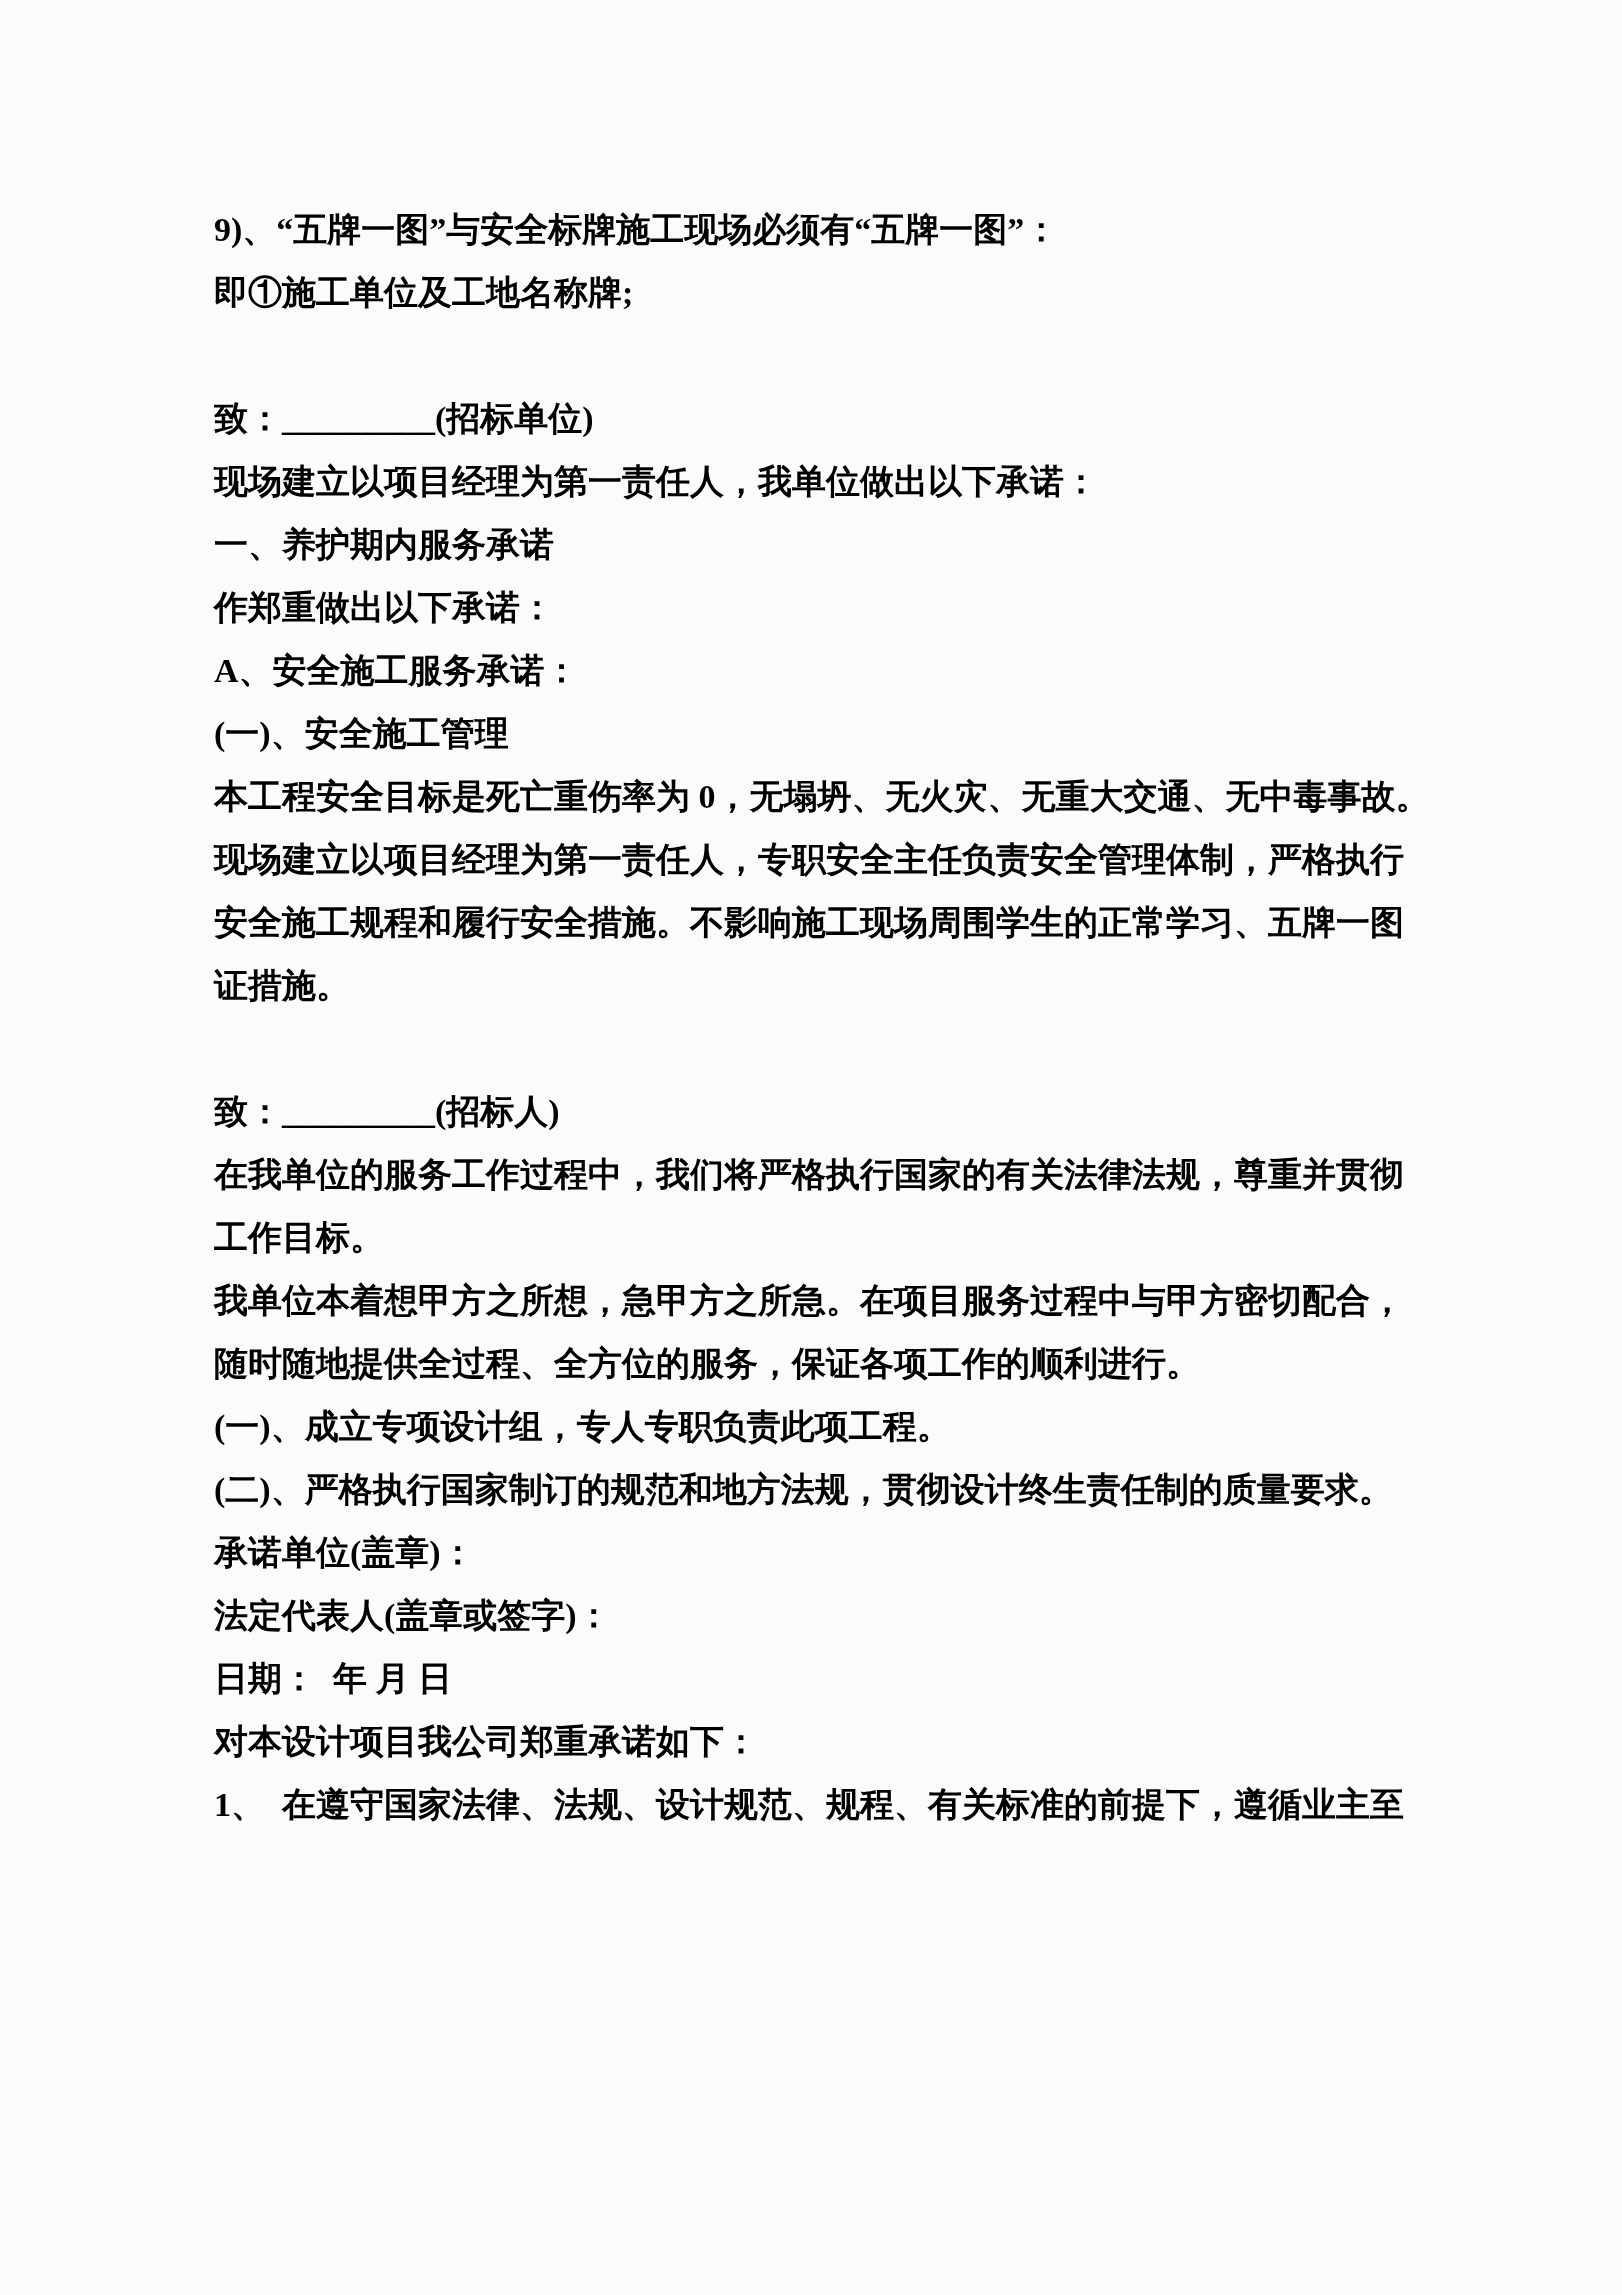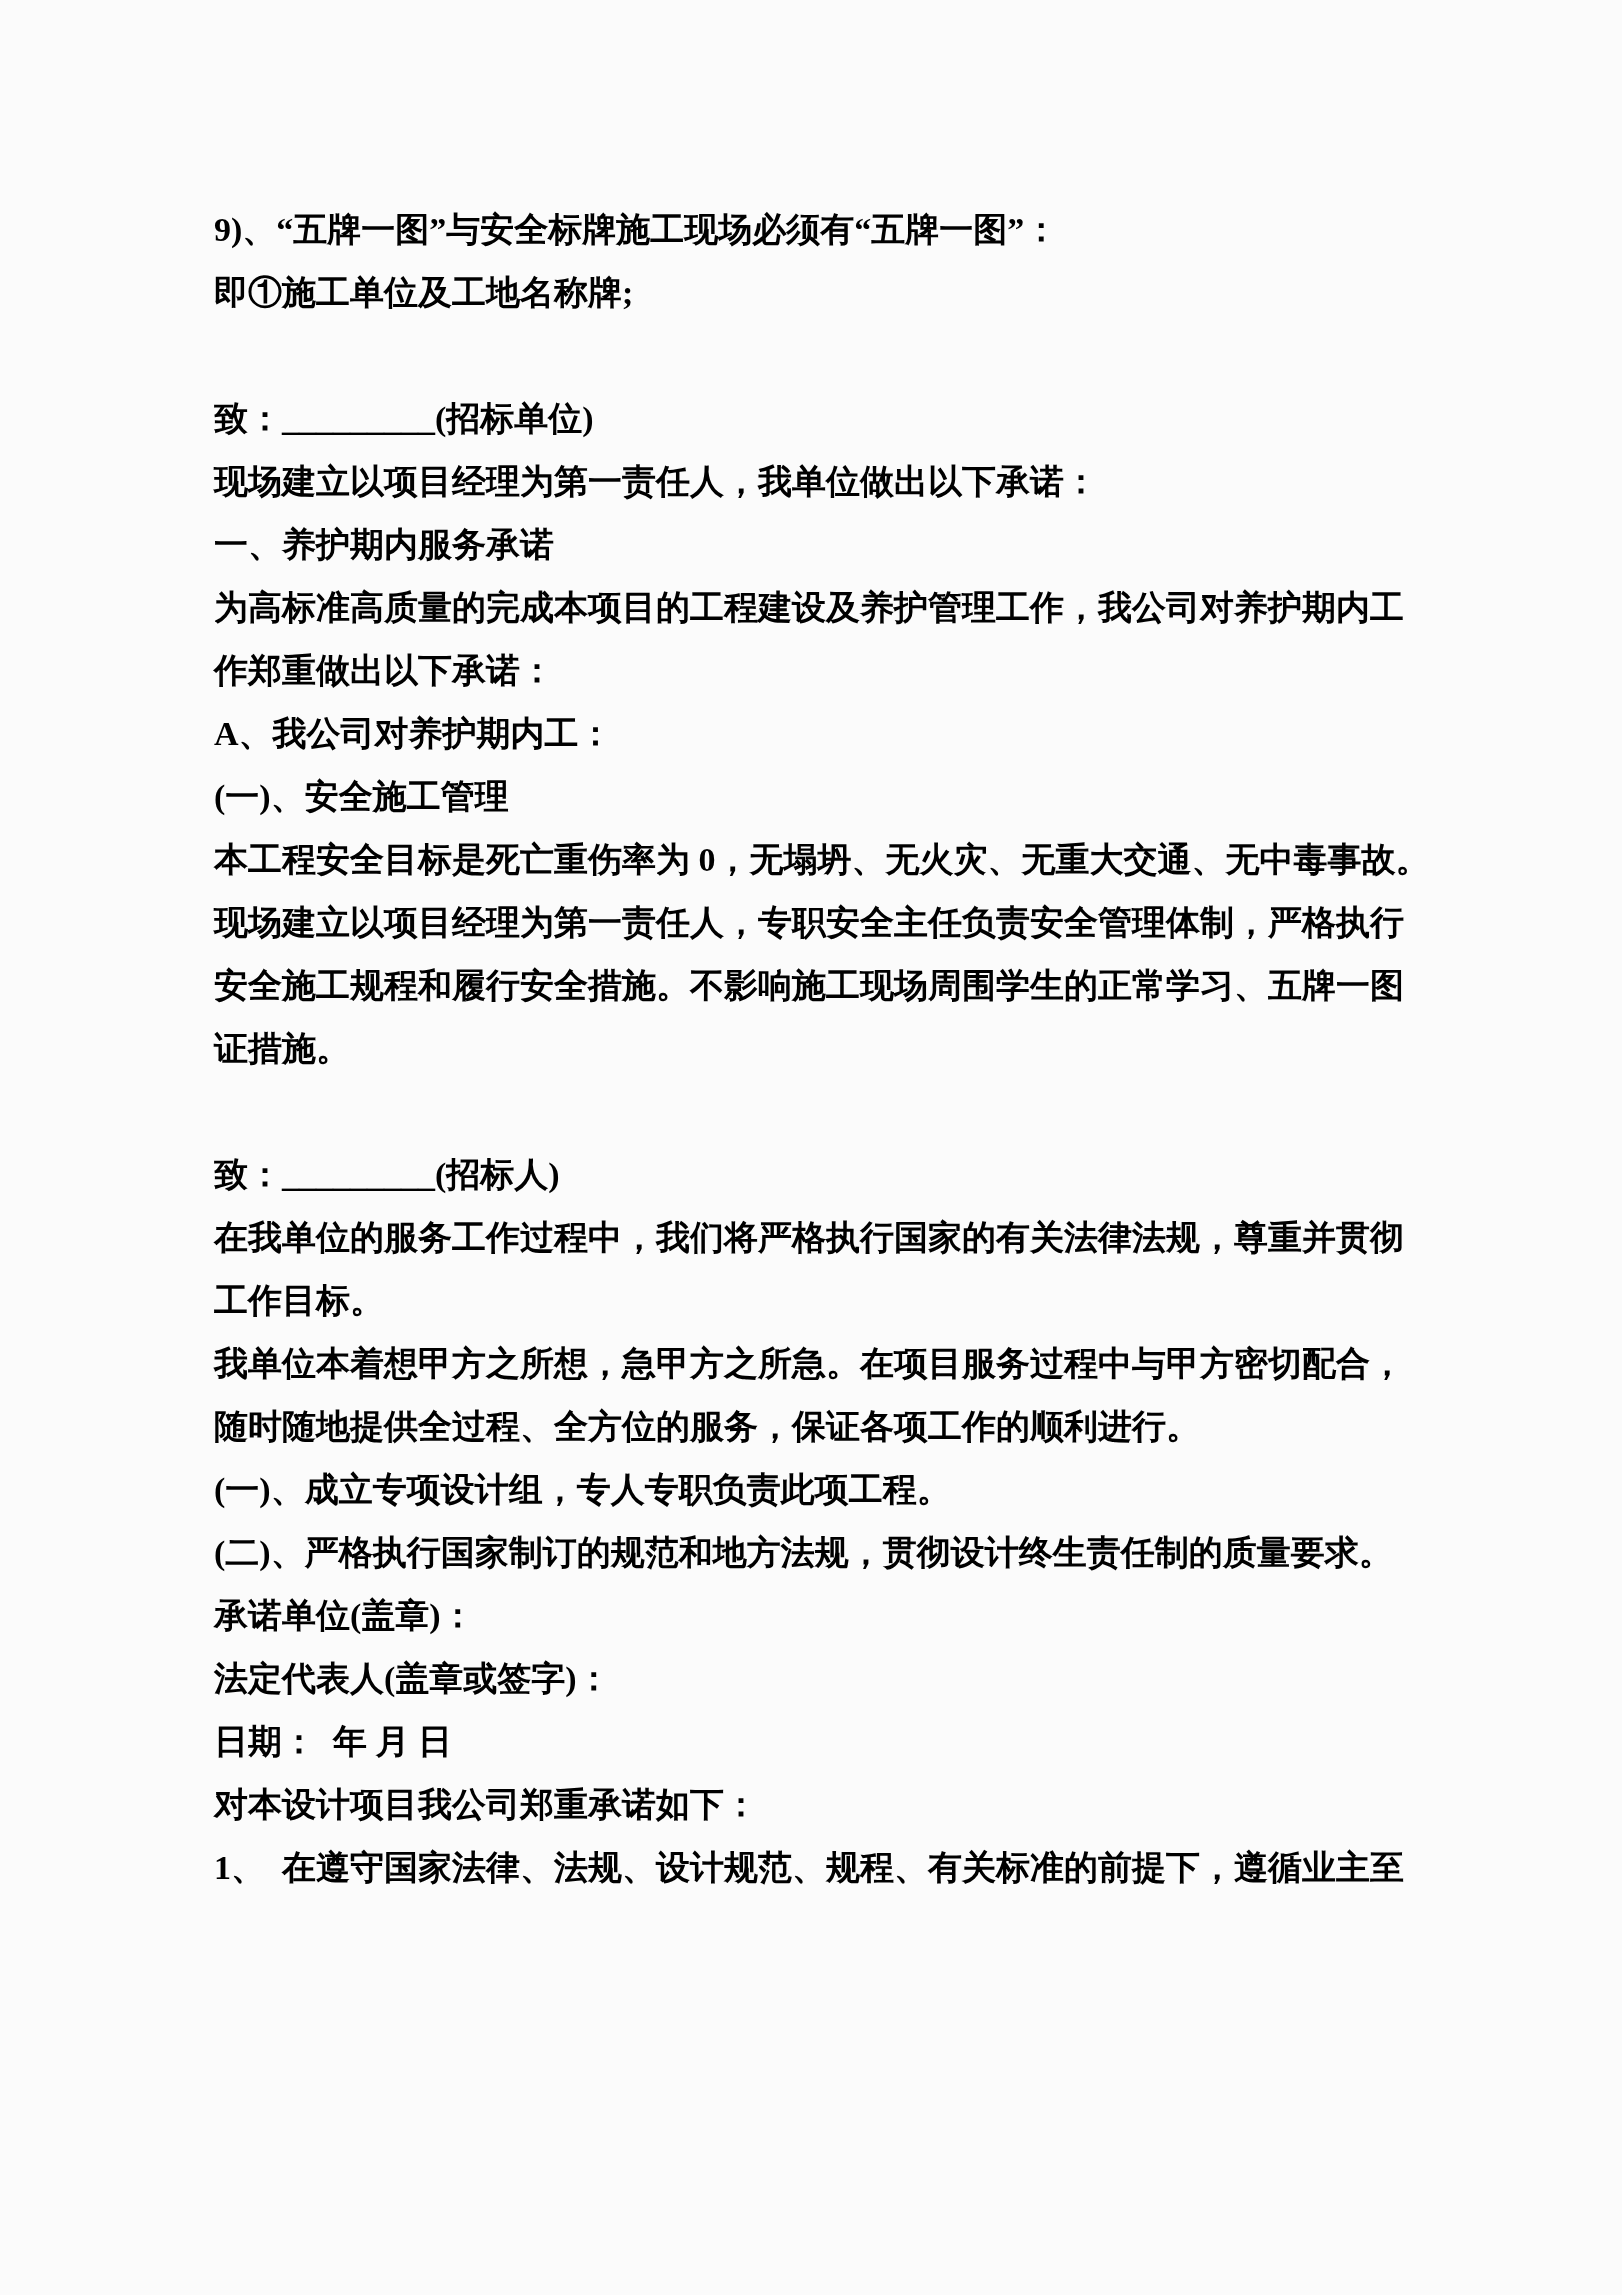--- a/index.html
+++ b/index.html
@@ -37,23 +37,22 @@
 </head>
 <body style="background: rgb(251, 251, 251);">
 
 <div class="doc-page" id="doc-page" style="color: rgb(0, 0, 0);">
     <div class="doc-line">9)、“五牌一图”与安全标牌施工现场必须有“五牌一图”：</div>
     <div class="doc-line">即①施工单位及工地名称牌;</div>
     <div class="doc-line blank"></div>
     <div class="doc-line">致：_________(招标单位)</div>
     <div class="doc-line">现场建立以项目经理为第一责任人，我单位做出以下承诺：</div>
     <div class="doc-line">一、养护期内服务承诺</div>
-    <div class="doc-line">为高标准高质量的完成本项目的工程建设及养护管理工作，我公司对养护期内工</div>
     <div class="doc-line">作郑重做出以下承诺：</div>
-    <div class="doc-line">A、我公司对养护期内工：</div>
+    <div class="doc-line">A、安全施工服务承诺：</div>
     <div class="doc-line">(一)、安全施工管理</div>
     <div class="doc-line">本工程安全目标是死亡重伤率为 0，无塌坍、无火灾、无重大交通、无中毒事故。</div>
     <div class="doc-line">现场建立以项目经理为第一责任人，专职安全主任负责安全管理体制，严格执行</div>
     <div class="doc-line">安全施工规程和履行安全措施。不影响施工现场周围学生的正常学习、五牌一图</div>
     <div class="doc-line">证措施。</div>
     <div class="doc-line blank"></div>
     <div class="doc-line">致：_________(招标人)</div>
     <div class="doc-line">在我单位的服务工作过程中，我们将严格执行国家的有关法律法规，尊重并贯彻</div>
     <div class="doc-line">工作目标。</div>
     <div class="doc-line">我单位本着想甲方之所想，急甲方之所急。在项目服务过程中与甲方密切配合，</div>

